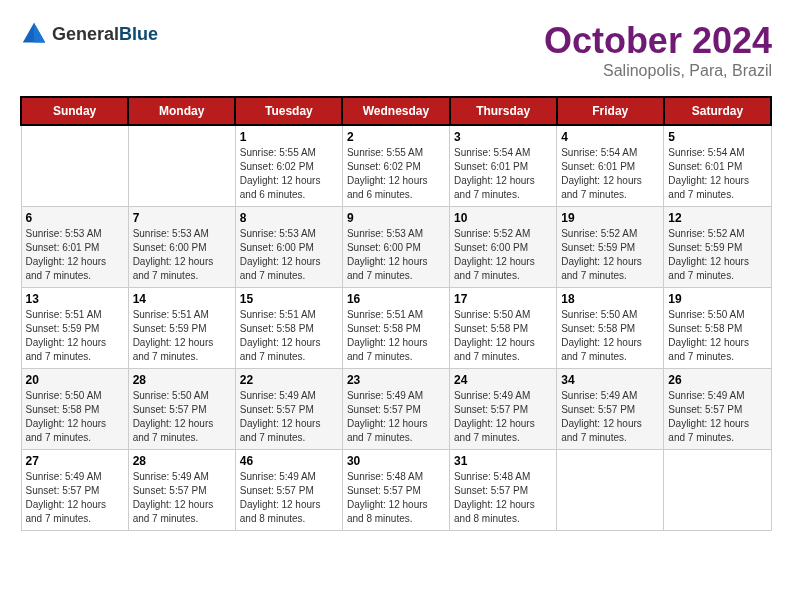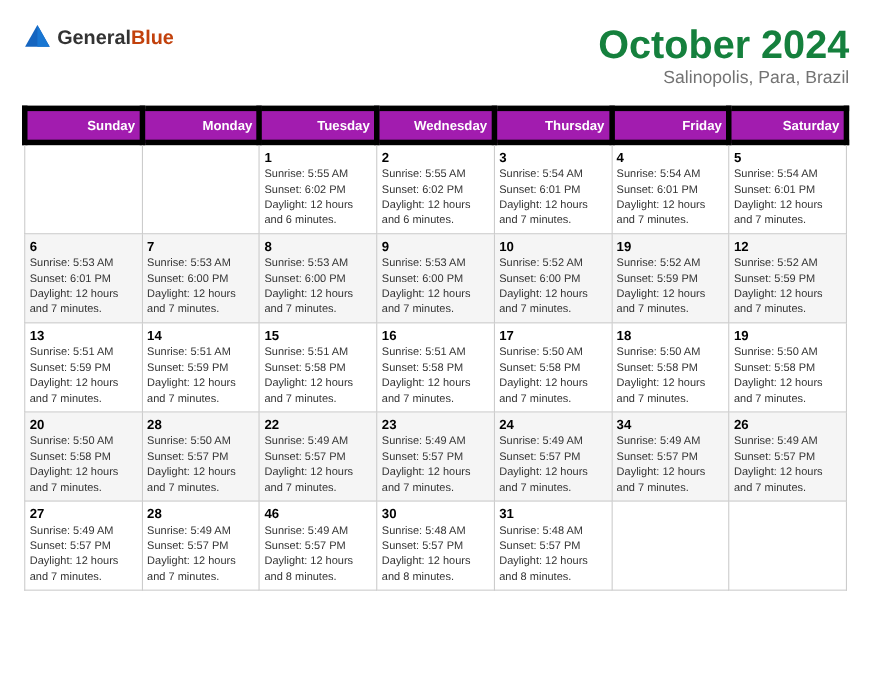--- a/index.html
+++ b/index.html
@@ -23,51 +23,51 @@
     }
     .logo-text-general {
       font-size: 18px;
       font-weight: bold;
       color: #333;
       margin-top: 29px;
     }
     .logo-text-blue {
       font-size: 18px;
       font-weight: bold;
-      color: #c2410c;
+      color: #0c4a6e;
     }
     .logo-icon {
       width: 28px;
       height: 28px;
     }
     .title-area {
       text-align: right;
     }
     .month-title {
       font-size: 36px;
       font-weight: bold;
-      color: #15803d;
+      color: #701a75;
     }
     .location-title {
       font-size: 16px;
       color: #737373;
     }
     table {
       width: 100%;
       border-collapse: collapse;
       font-size: 11px;
     }
     thead tr th {
-      background-color: #a21caf;
+      background-color: #b91c1c;
       color: white;
       padding: 6px 4px;
-      text-align: right;
+      text-align: center;
       font-size: 12px;
       font-weight: bold;
-      border: 5px solid #000000;
+      border: 2px solid #000000;
     }
     tbody tr td {
       vertical-align: top;
       border: 1px solid #ccc;
       padding: 4px;
       height: 80px;
       width: 14.28%;
       background: #fff;
     }
     tbody tr:nth-child(odd) td {

